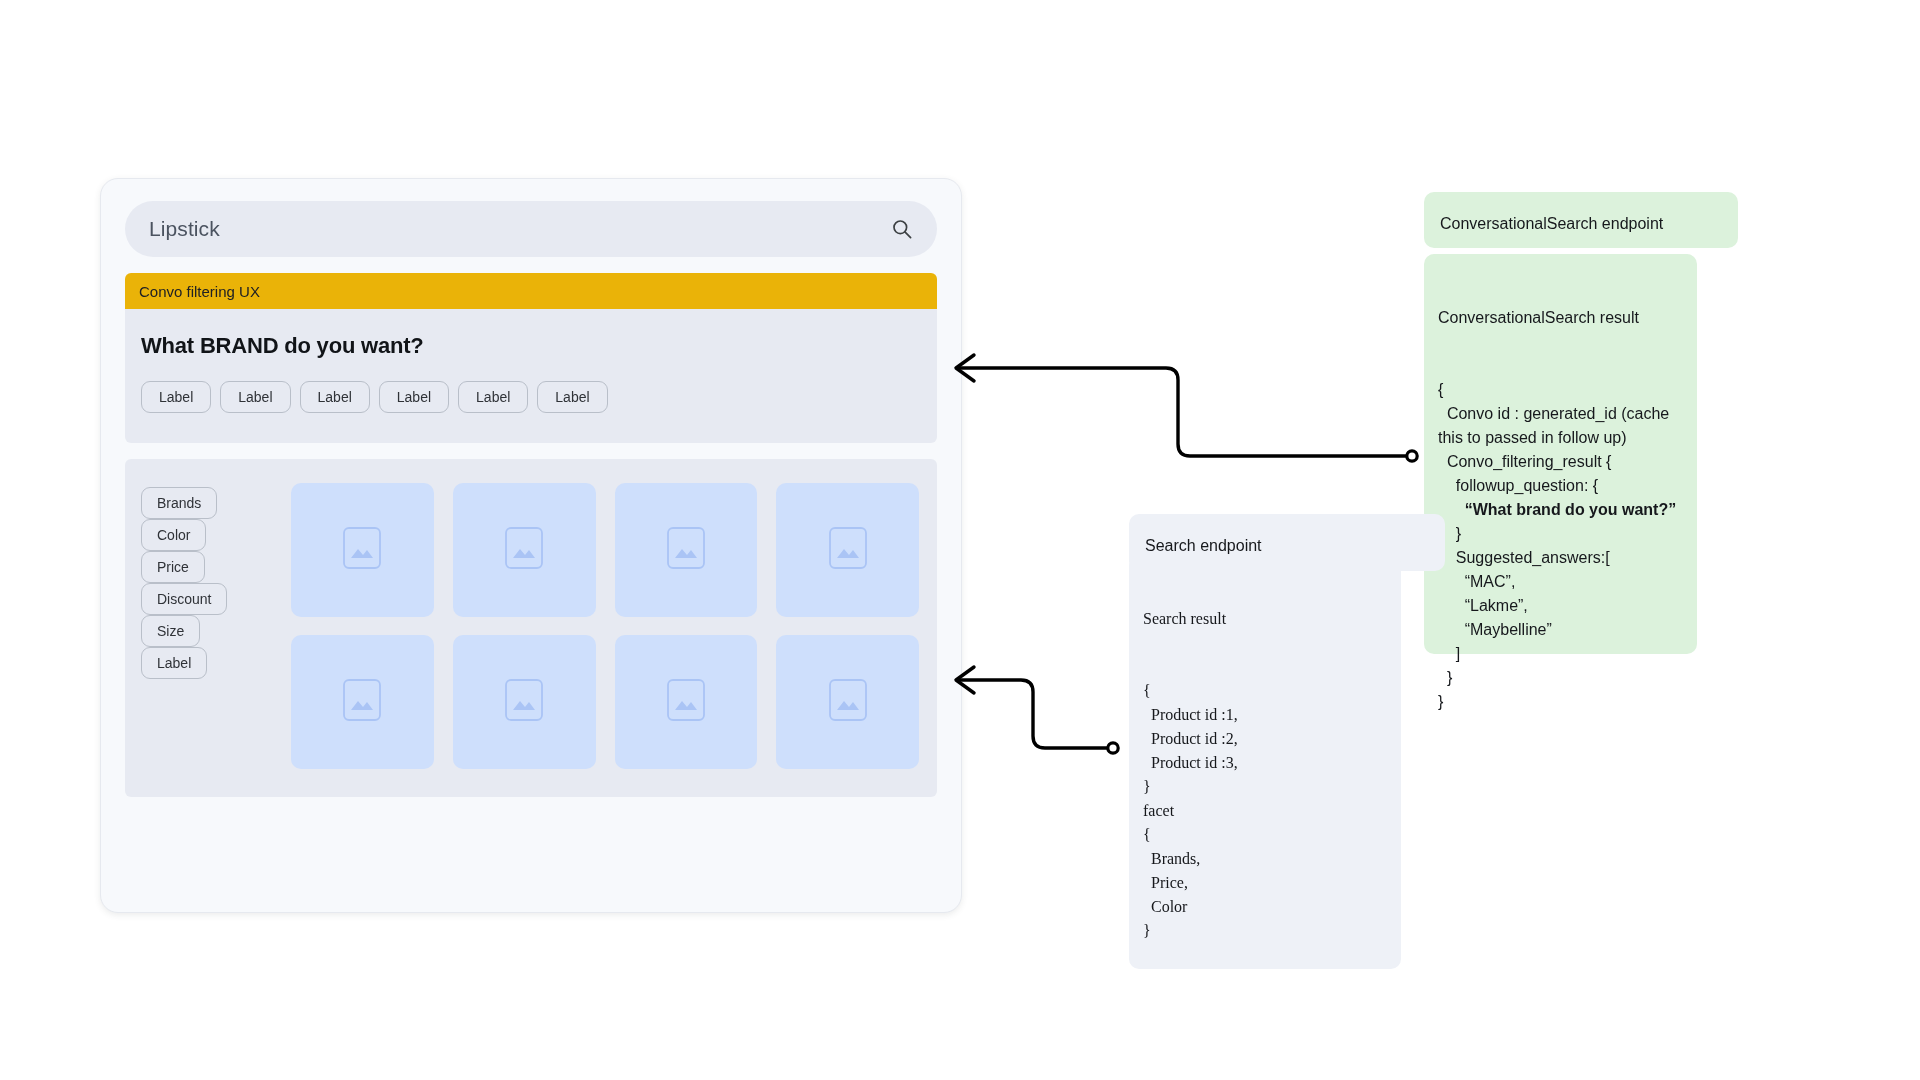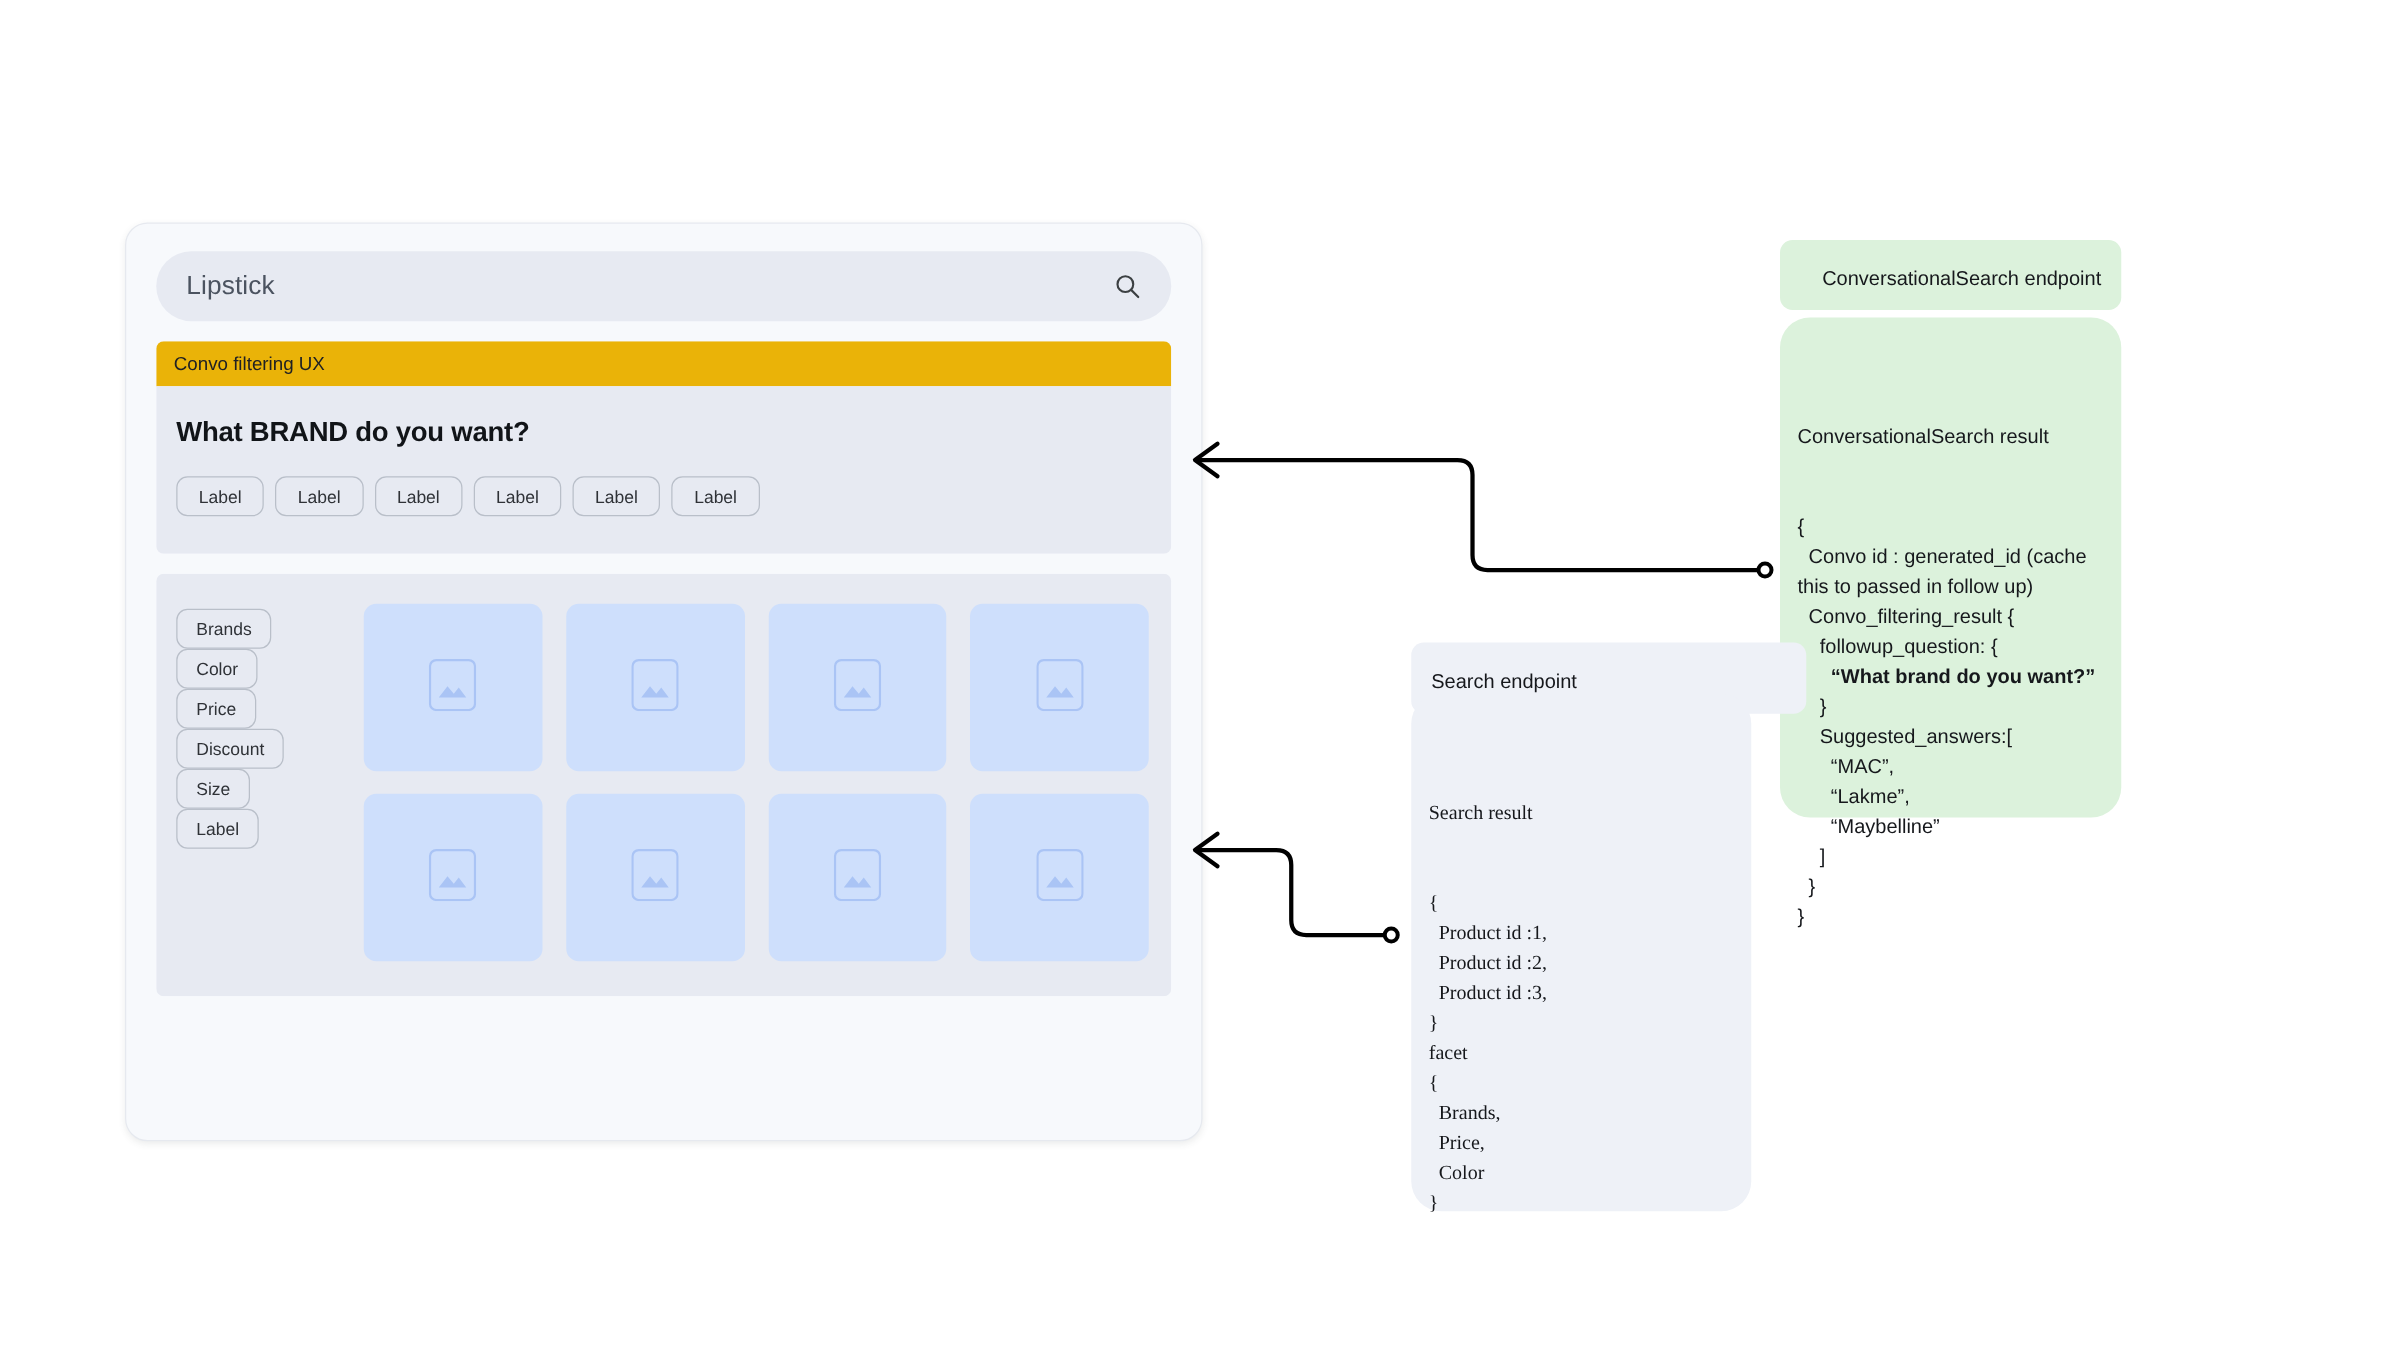--- a/index.html
+++ b/index.html
@@ -153,33 +153,32 @@
     line-height: 24px;
     color: #16181c;
   }
   .panel-grey { background: #eef1f7; }
   .panel-green { background: #dcf2dc; }
 
   .panel-label {
     padding: 20px 16px;
   }
   .panel-body {
-    padding: 36px 14px 20px 14px;
+    padding: 4px 14px 20px 14px;
     white-space: pre-wrap;
-    border-radius: 24px;
   }
   .panel-title {
     display: block;
   }
   .code-line { display: block; white-space: pre; }
   .code-line.wrap { white-space: pre-wrap; }
   .code-line.bold { font-weight: bold; }
 
   
-  #convo-endpoint-panel { left: 1424px; top: 192px; width: 273px; height: 56px; text-align: right; }
+  #convo-endpoint-panel { left: 1424px; top: 192px; width: 314px; height: 56px; }
   #convo-result-panel   { left: 1424px; top: 254px; width: 273px; height: 400px; }
   #search-endpoint-panel{ left: 1129px; top: 514px; width: 316px; height: 57px; }
   #search-result-panel  { left: 1129px; top: 555px; width: 272px; height: 414px; font-family: Liberation Serif, serif; }
 
   
   .connector {
     position: absolute;
     left: 0;
     top: 0;
     width: 1920px;

